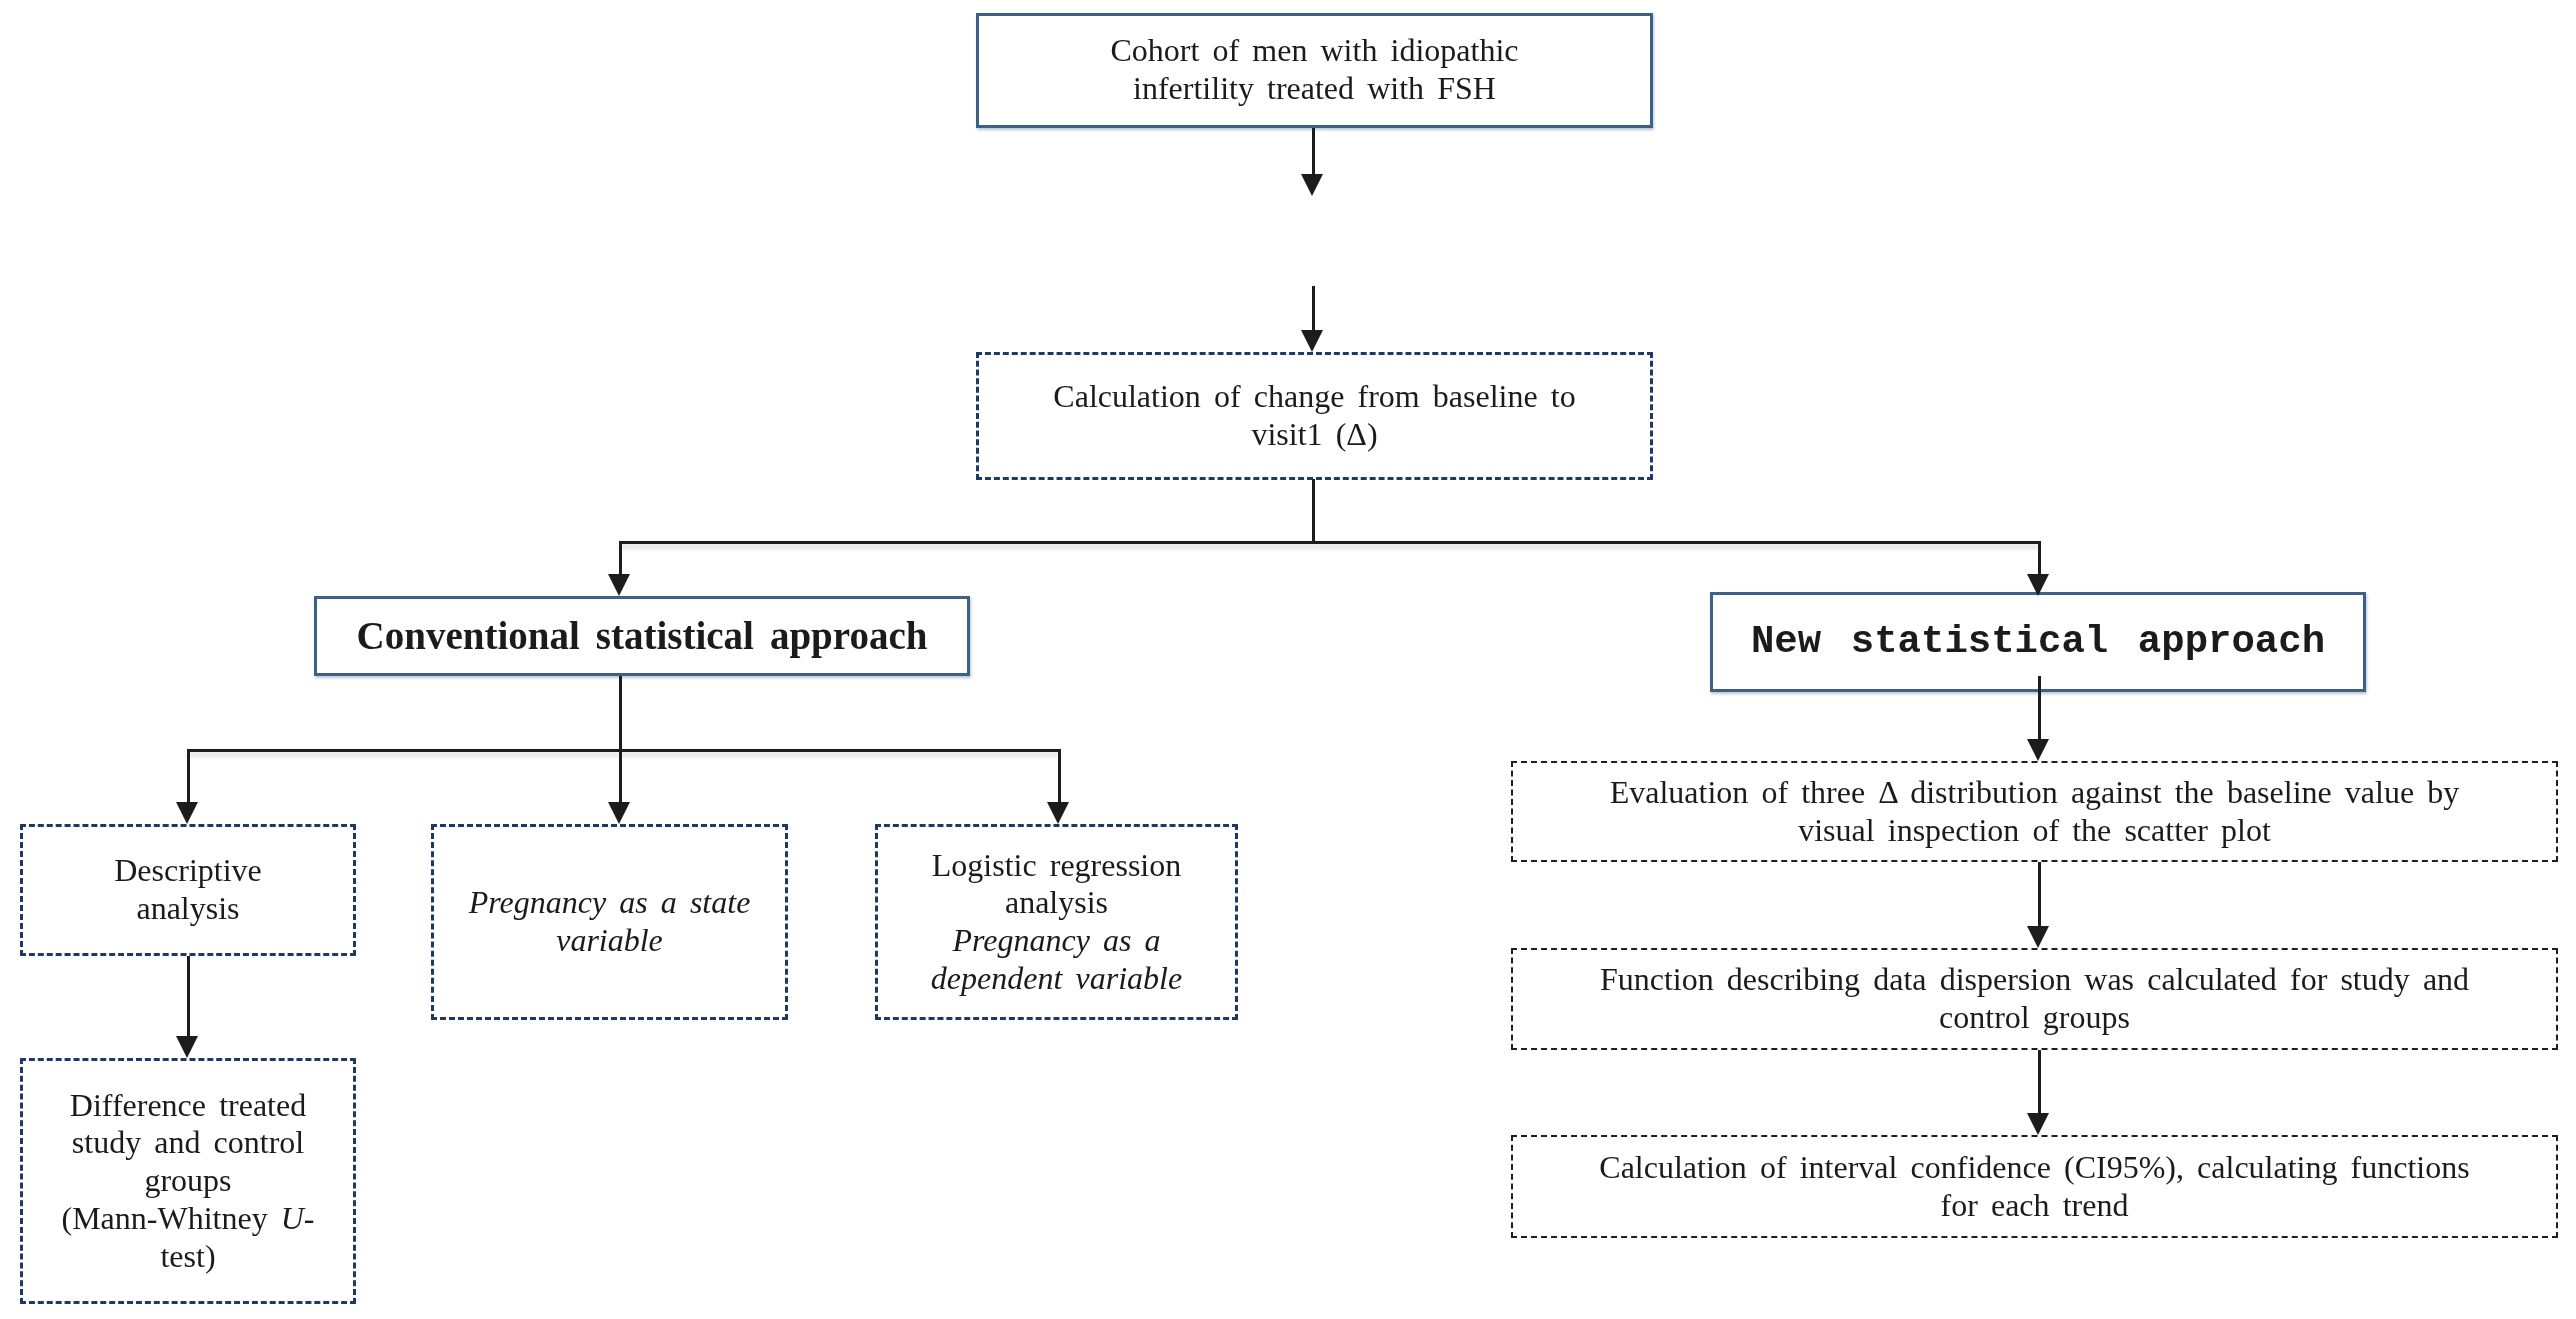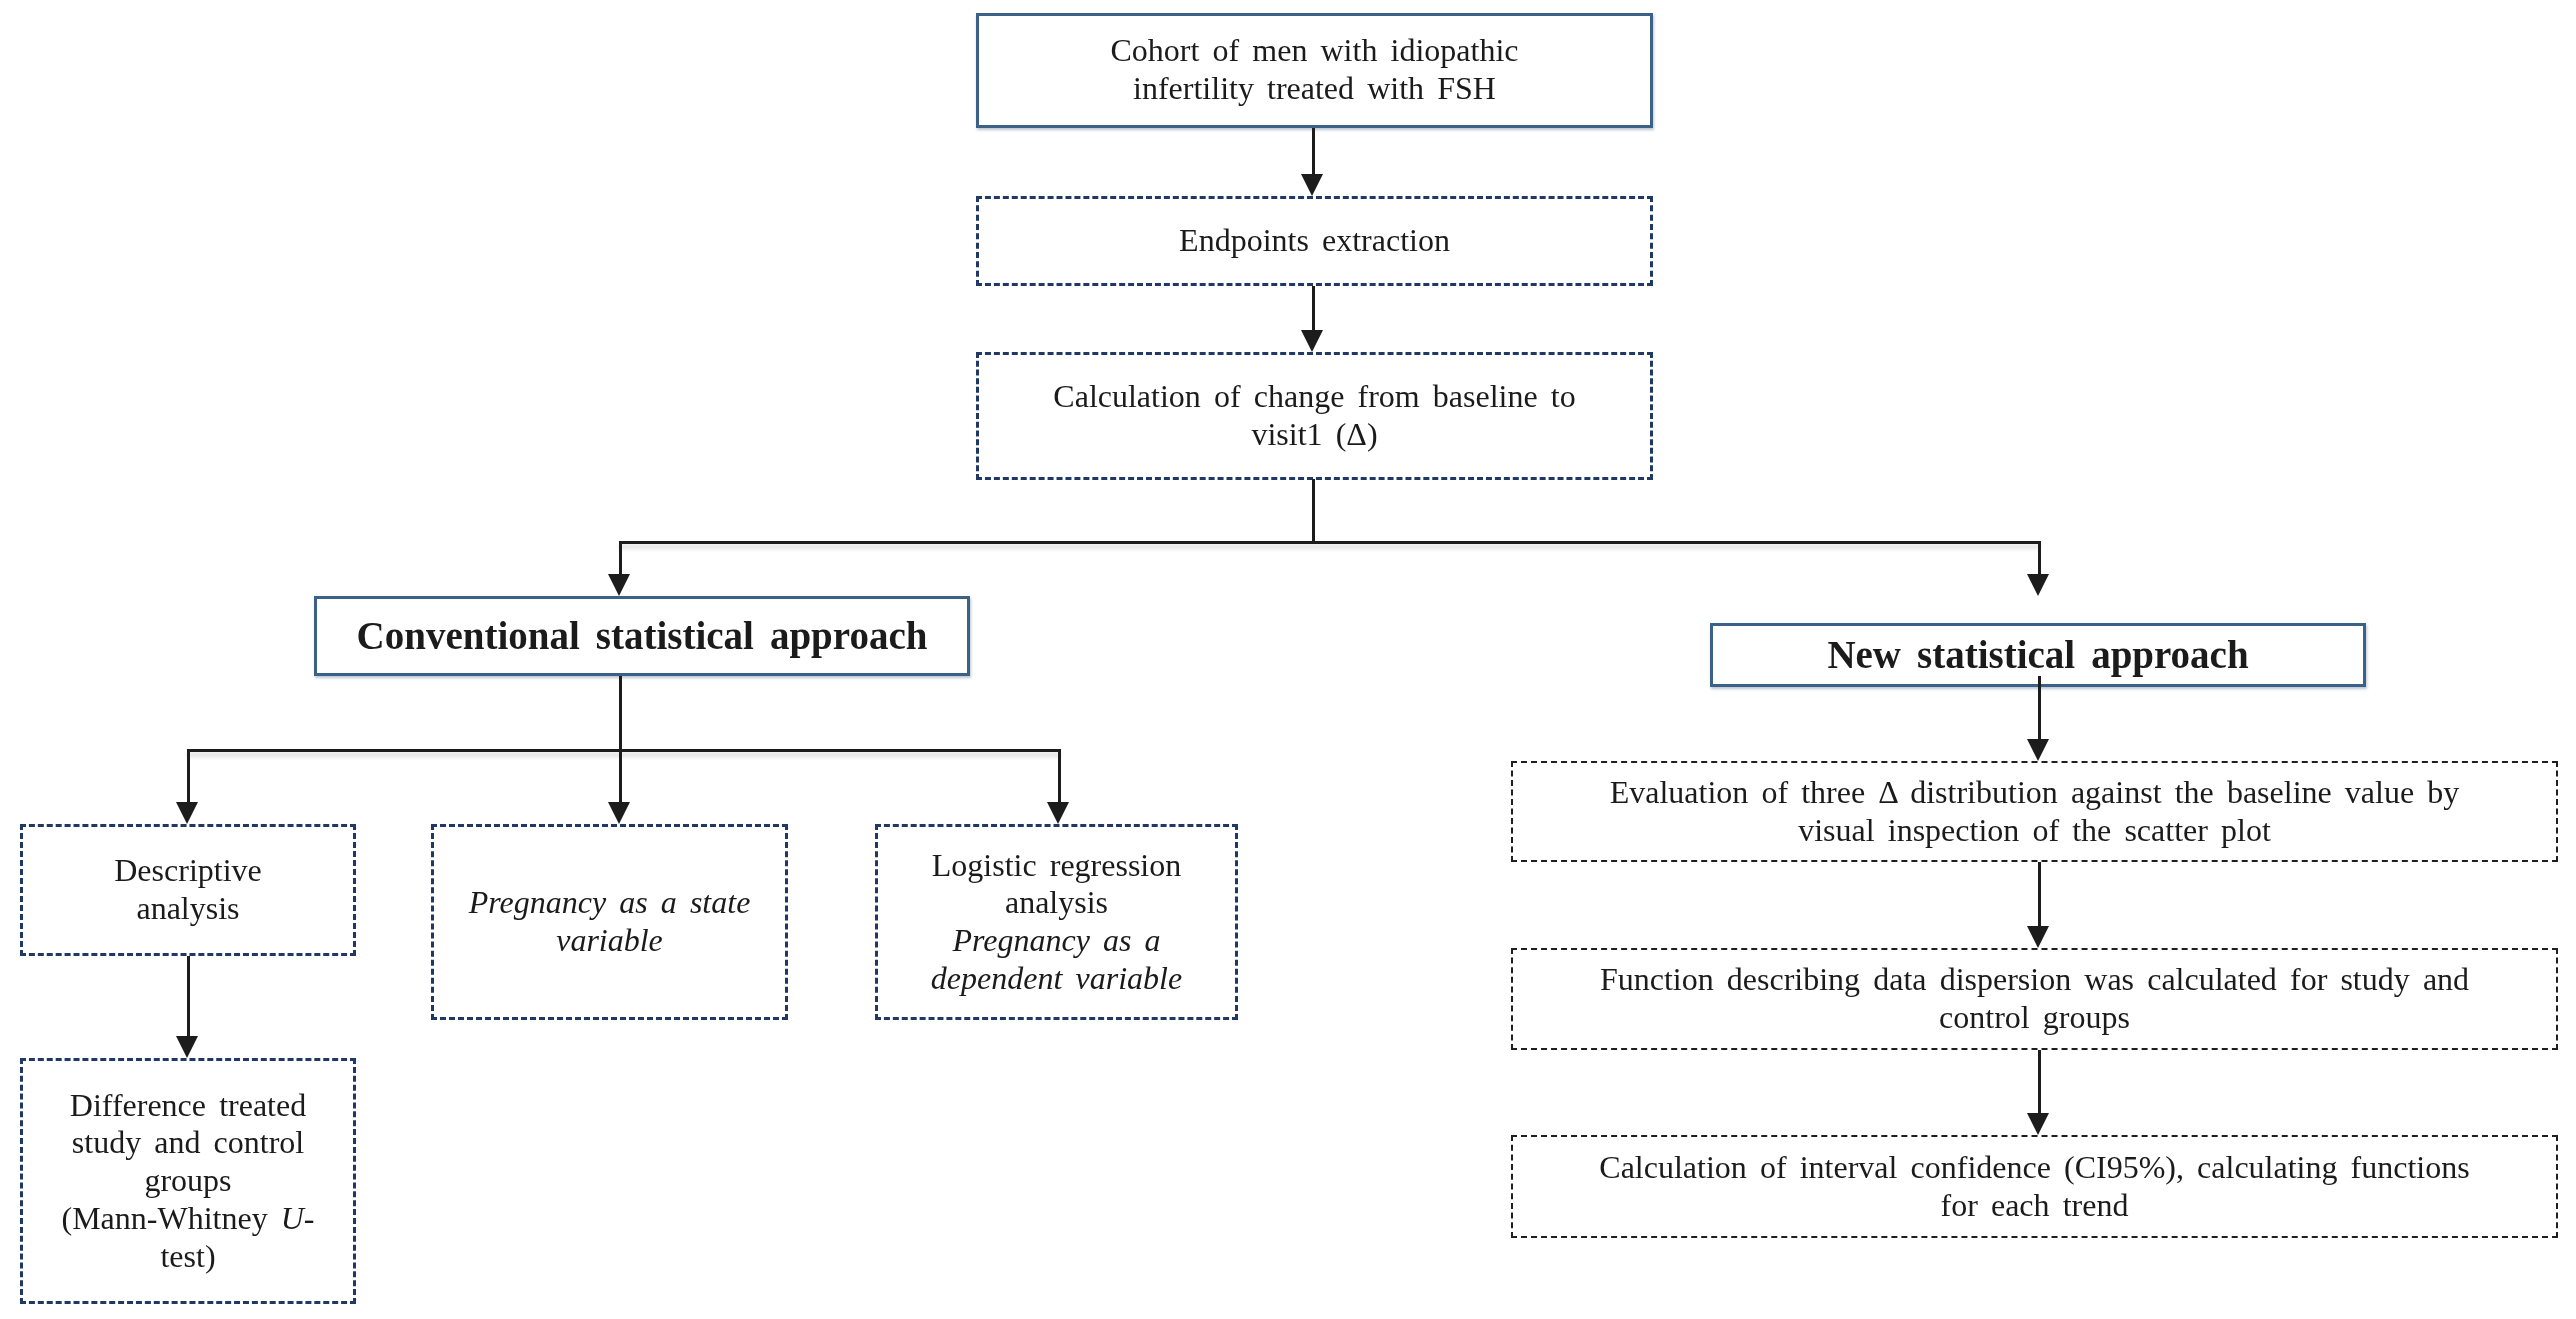--- a/index.html
+++ b/index.html
@@ -69,34 +69,31 @@
 </head>
 <body>
 
 <div id="canvas">
 
   <div class="node solid plain" style="left:976px;top:12.6px;width:677px;height:115px;">
     <span class="box-text">Cohort of men with idiopathic
 infertility treated with FSH</span>
   </div>
 
-  <div class="node dashed-navy" style="left:976px;top:196px;width:677px;height:90px;">
-    <span class="box-text">Endpoints extraction</span>
-  </div>
 
   <div class="node dashed-navy" style="left:976px;top:352px;width:677px;height:128px;">
     <span class="box-text">Calculation of change from baseline to
 visit1 (Δ)</span>
   </div>
 
   <div class="node solid" style="left:294px;top:596px;width:656px;height:80px;margin-left:20px;">
     <span class="box-text">Conventional statistical approach</span>
   </div>
 
-  <div class="node solid" style="left:1710px;top:623px;width:656px;height:64px;">
+  <div class="node solid" style="left:1710px;top:592px;width:656px;height:100px;font-family:Liberation Mono, monospace;">
     <span class="box-text">New statistical approach</span>
   </div>
 
   <div class="node dashed-navy" style="left:20px;top:824px;width:336px;height:132px;">
     <span class="box-text">Descriptive
 analysis</span>
   </div>
 
   <div class="node dashed-navy" style="left:431px;top:824px;width:357px;height:196px;">
     <span class="box-subtext">Pregnancy as a state

